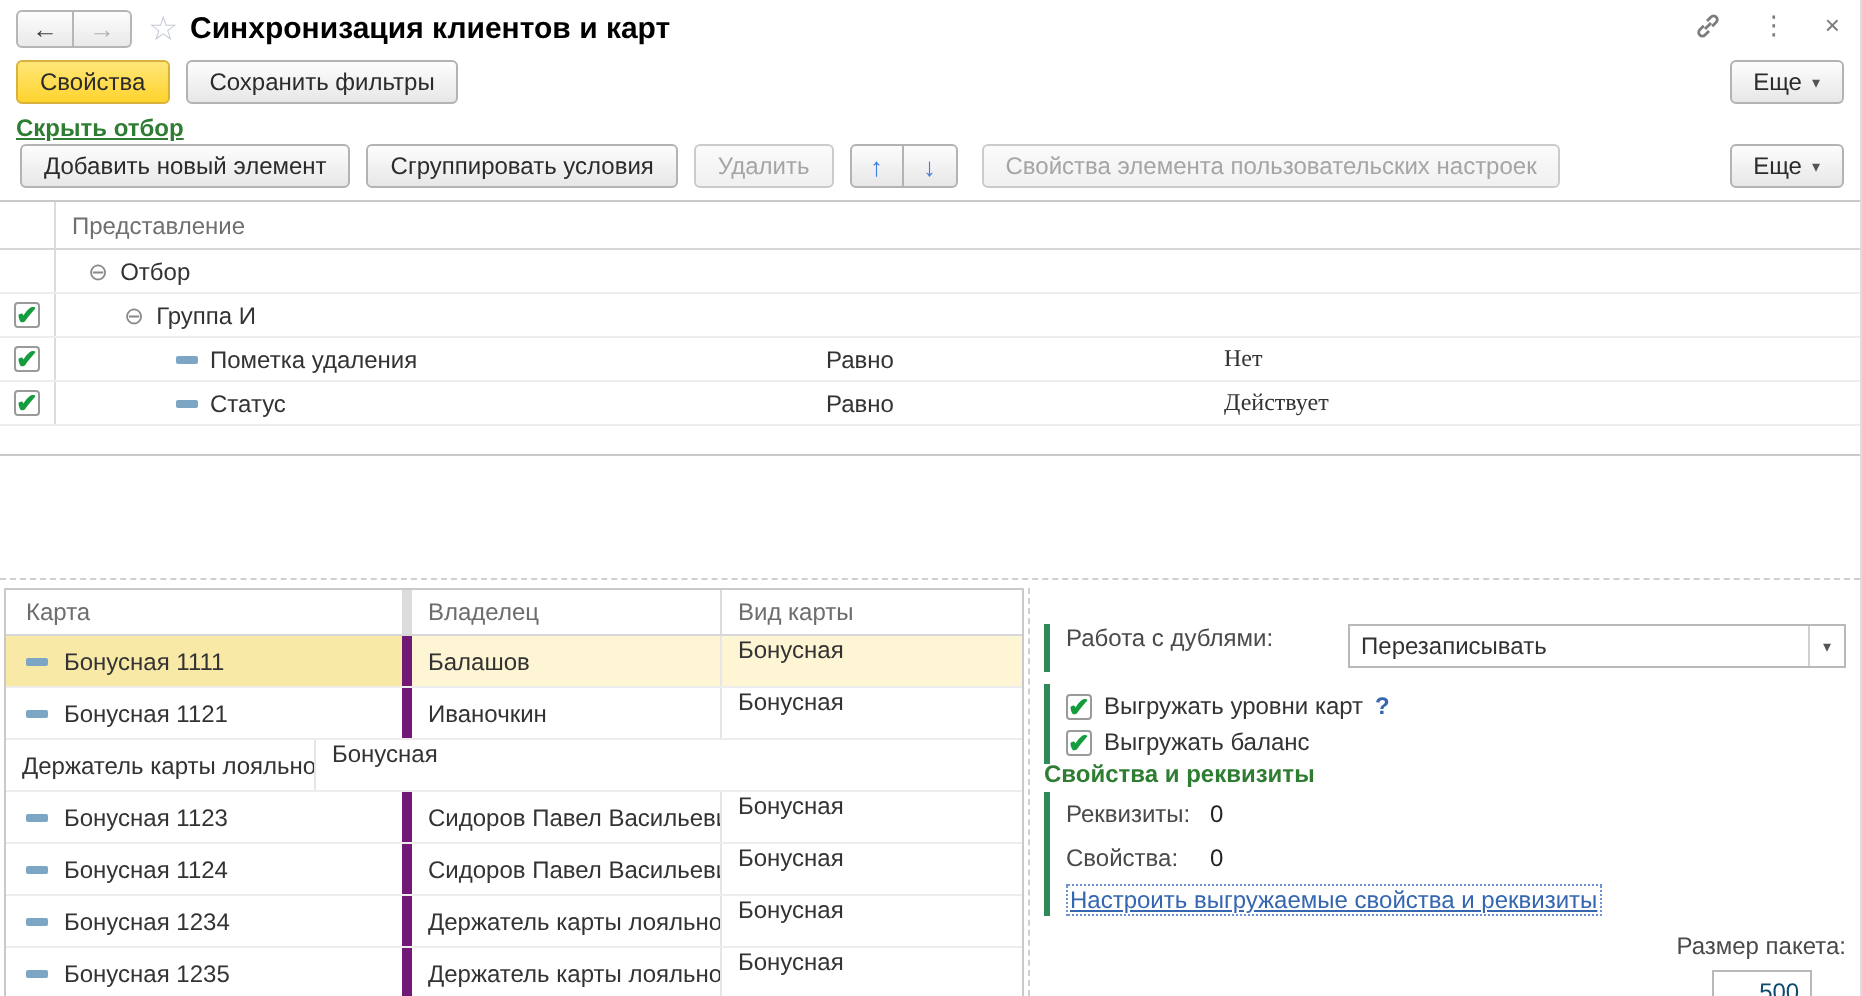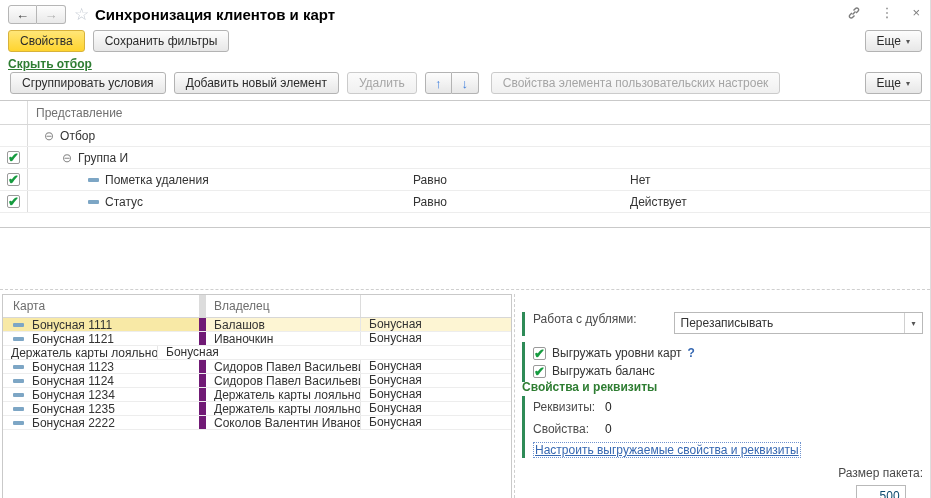--- a/index.html
+++ b/index.html
@@ -47,35 +47,35 @@
                   border:1px solid #c9c9c9; border-left:none; border-right:none; }
   .ft-header { height:24px; display:flex; align-items:center; border-bottom:1px solid #d7d7d7; color:#707070; }
   .ft-cbcol { width:28px; align-self:stretch; border-right:1px solid #dcdcdc; flex:none;
               display:flex; align-items:center; justify-content:center; }
   .ft-header .label { padding-left:8px; }
   .ft-row { height:22px; display:flex; align-items:center; border-bottom:1px solid #ededed; position:relative; }
   .ft-row .content { display:flex; align-items:center; gap:6px; }
   .tree-ico { color:#8a8a8a; font-size:12px; }
   .dash-ico { width:11px; height:4px; background:#7da6c5; border-radius:1px; display:inline-block; }
   .ft-cond { position:absolute; left:413px; }
-  .ft-val  { position:absolute; left:630px; }
+  .ft-val  { position:absolute; left:612px;font-family:Liberation Serif, serif; }
   .cb { width:13px; height:13px; background:#fff; border:1px solid #9a9a9a; border-radius:2px;
         display:inline-flex; align-items:center; justify-content:center;
         color:#169b3f; font-size:13px; font-weight:bold; line-height:1; }
 
   .hsplit { position:absolute; top:289px; left:0; right:0; border-top:1px dashed #cfcfcf; }
   .vsplit { position:absolute; top:294px; bottom:0; left:514px; border-left:1px dashed #cfcfcf; }
 
   
   .cards { position:absolute; top:294px; left:2px; width:510px; bottom:0;
            border:1px solid #c9c9c9; border-bottom:none; }
   .ct-header { height:23px; display:flex; align-items:center; border-bottom:1px solid #d7d7d7; color:#6d6d6d; }
-  .ct-row { height:14px; display:flex; align-items:flex-end; border-bottom:1px solid #ededed; }
+  .ct-row { height:26px; display:flex; align-items:flex-start; border-bottom:1px solid #ededed; }
   .c1 { width:203px; flex:none; display:flex; align-items:center; gap:8px; padding-left:10px;
-        align-self:stretch; border-right:7px solid #701a75; }
+        align-self:stretch; border-right:5px solid #701a75; }
   .c2 { width:155px; flex:none; padding-left:8px; align-self:stretch; display:flex; align-items:center;
         border-right:1px solid #e6e6e6; overflow:hidden; white-space:nowrap; }
   .c3 { flex:1; padding-left:8px; }
   .ct-row.selected { background:#fdf5d3; }
   .ct-row.selected .c1 { background:#f8e9a6; }
 
   
   .params { position:absolute; left:521px; top:294px; right:3px; bottom:0; }
   .grp-title { color:#2e7d32; font-weight:bold; }
   .t1 { position:absolute; left:1px; top:2px; }
@@ -143,24 +143,24 @@
     <div class="btn">
         <span>Еще</span>
         <span class="caret">▾</span>
       </div>
   </div>
 
   <div class="hide-filter">Скрыть отбор</div>
 
   <div class="filter-toolbar">
     <div class="btn">
+        <span>Добавить новый элемент</span>
+      </div>
+    <div class="btn">
         <span>Сгруппировать условия</span>
-      </div>
-    <div class="btn">
-        <span>Добавить новый элемент</span>
       </div>
     <div class="btn disabled">
         <span>Удалить</span>
       </div>
     <div class="arrowpair">
       <div class="btn up">
           <span>↑</span>
         </div>
       <div class="btn down">
           <span>↓</span>
@@ -227,20 +227,21 @@
     </div>
   </div>
 
   <div class="hsplit"></div>
   <div class="vsplit"></div>
 
   <div class="cards">
     <div class="ct-header">
       <div class="c1" style="border-right-color:#dcdcdc">Карта</div>
       <div class="c2" style="border-right-color:#dcdcdc">Владелец</div>
+      <div class="c3">Вид карты</div>
     </div>
 
     <div class="ct-row selected">
       <div class="c1">
           <span class="dash-ico"></span>
           <span>Бонусная 1111</span>
         </div>
       <div class="c2">Балашов</div>
       <div class="c3">Бонусная</div>
     </div>

